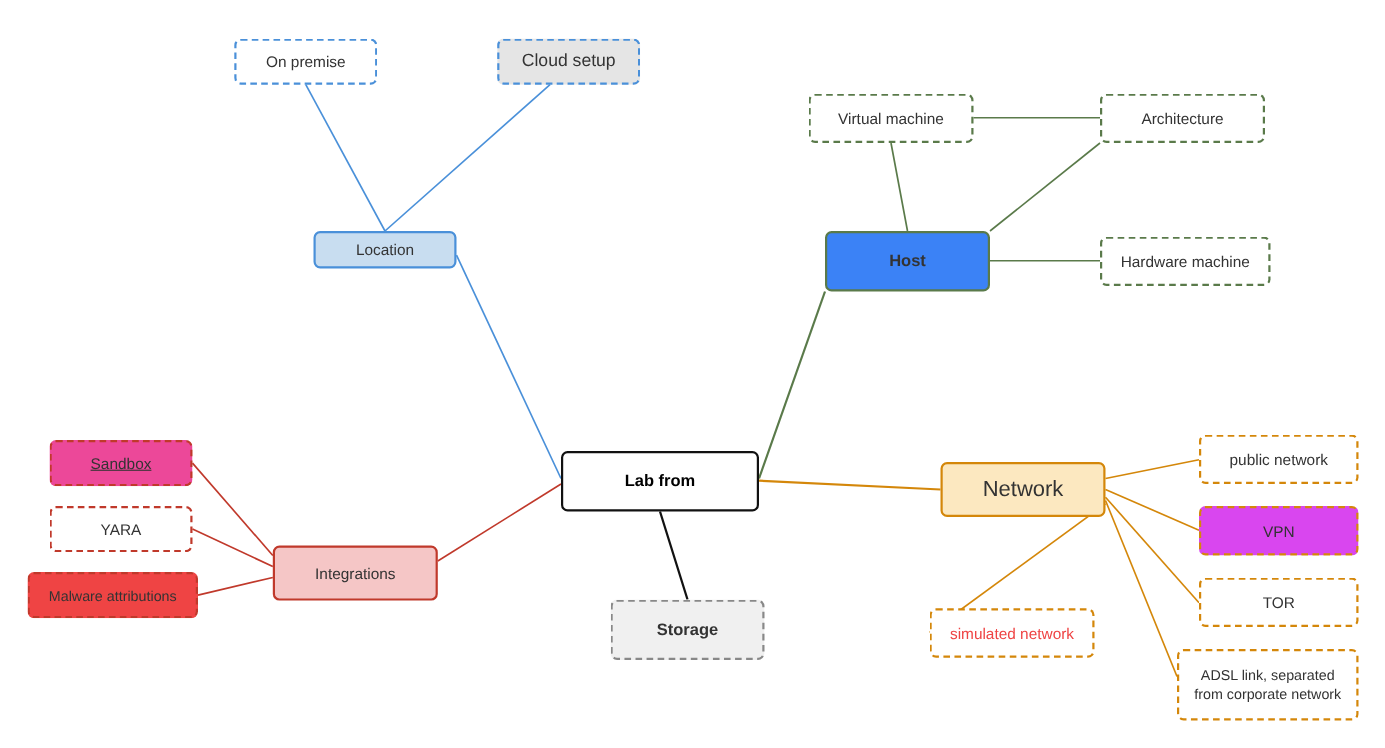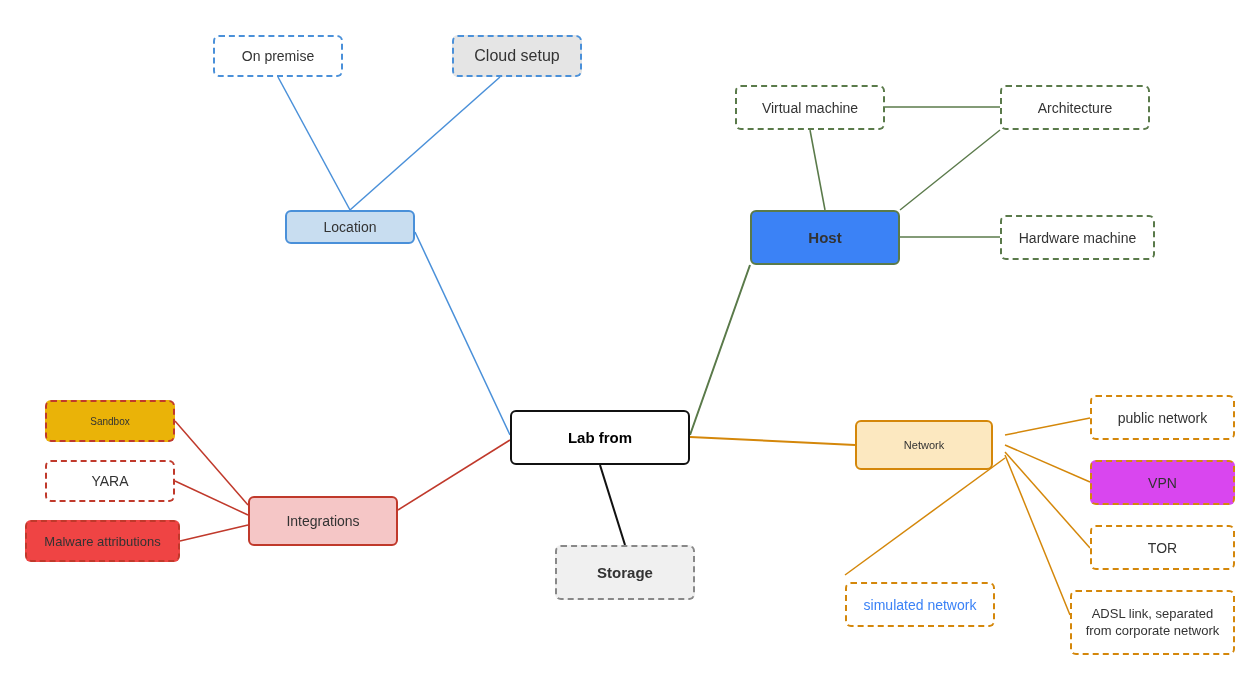--- a/index.html
+++ b/index.html
@@ -99,51 +99,51 @@
 </div>
 
 <div class="node" style="left:1000px;top:215px;width:155px;height:45px;border:2px dashed #5a7a4a;border-radius:6px;background:#fff;color:#333;font-size:14px;">
   <span>Hardware machine</span>
 </div>
 
 <div class="node" style="left:248px;top:496px;width:150px;height:50px;border:2px solid #c0392b;border-radius:6px;background:#f5c6c6;color:#333;font-size:14px;">
   <span>Integrations</span>
 </div>
 
-<div class="node" style="left:45px;top:400px;width:130px;height:42px;border:2px dashed #c0392b;border-radius:6px;background:#eab308;color:#333;font-size:10px;">
+<div class="node" style="left:45px;top:400px;width:130px;height:42px;border:2px dashed #c0392b;border-radius:6px;background:#ec4899;color:#333;font-size:14px;text-decoration:underline;">
   <span>Sandbox</span>
 </div>
 
 <div class="node" style="left:45px;top:460px;width:130px;height:42px;border:2px dashed #c0392b;border-radius:6px;background:#fff;color:#333;font-size:14px;">
   <span>YARA</span>
 </div>
 
 <div class="node" style="left:25px;top:520px;width:155px;height:42px;border:2px dashed #c0392b;border-radius:6px;background:#ef4444;color:#333;font-size:13px;">
   <span>Malware attributions</span>
 </div>
 
 <div class="node" style="left:555px;top:545px;width:140px;height:55px;border:2.5px dashed #888;border-radius:6px;background:#f0f0f0;color:#333;font-weight:bold;font-size:15px;">
   <span>Storage</span>
 </div>
 
-<div class="node" style="left:855px;top:420px;width:138px;height:50px;border:2px solid #d4870a;border-radius:6px;background:#fce8c0;color:#333;font-size:11px;">
+<div class="node" style="left:855px;top:420px;width:150px;height:50px;border:2px solid #d4870a;border-radius:6px;background:#fce8c0;color:#333;font-size:20px;">
   <span>Network</span>
 </div>
 
 <div class="node" style="left:1090px;top:395px;width:145px;height:45px;border:2px dashed #d4870a;border-radius:6px;background:#fff;color:#333;font-size:14px;">
   <span>public network</span>
 </div>
 
 <div class="node" style="left:1090px;top:460px;width:145px;height:45px;border:2px dashed #d4870a;border-radius:6px;background:#d946ef;color:#333;font-size:14px;align-items:center;">
   <span>VPN</span>
 </div>
 
 <div class="node" style="left:1090px;top:525px;width:145px;height:45px;border:2px dashed #d4870a;border-radius:6px;background:#fff;color:#333;font-size:14px;">
   <span>TOR</span>
 </div>
 
 <div class="node" style="left:1070px;top:590px;width:165px;height:65px;border:2px dashed #d4870a;border-radius:6px;background:#fff;color:#333;font-size:13px;padding:6px;line-height:1.3;">
   <span>ADSL link, separated from corporate network</span>
 </div>
 
-<div class="node" style="left:845px;top:582px;width:150px;height:45px;border:2px dashed #d4870a;border-radius:6px;background:#fff;color:#3b82f6;font-size:14px;">
+<div class="node" style="left:845px;top:553px;width:150px;height:45px;border:2px dashed #d4870a;border-radius:6px;background:#fff;color:#ef4444;font-size:14px;">
   <span>simulated network</span>
 </div>
 
 </body></html>

